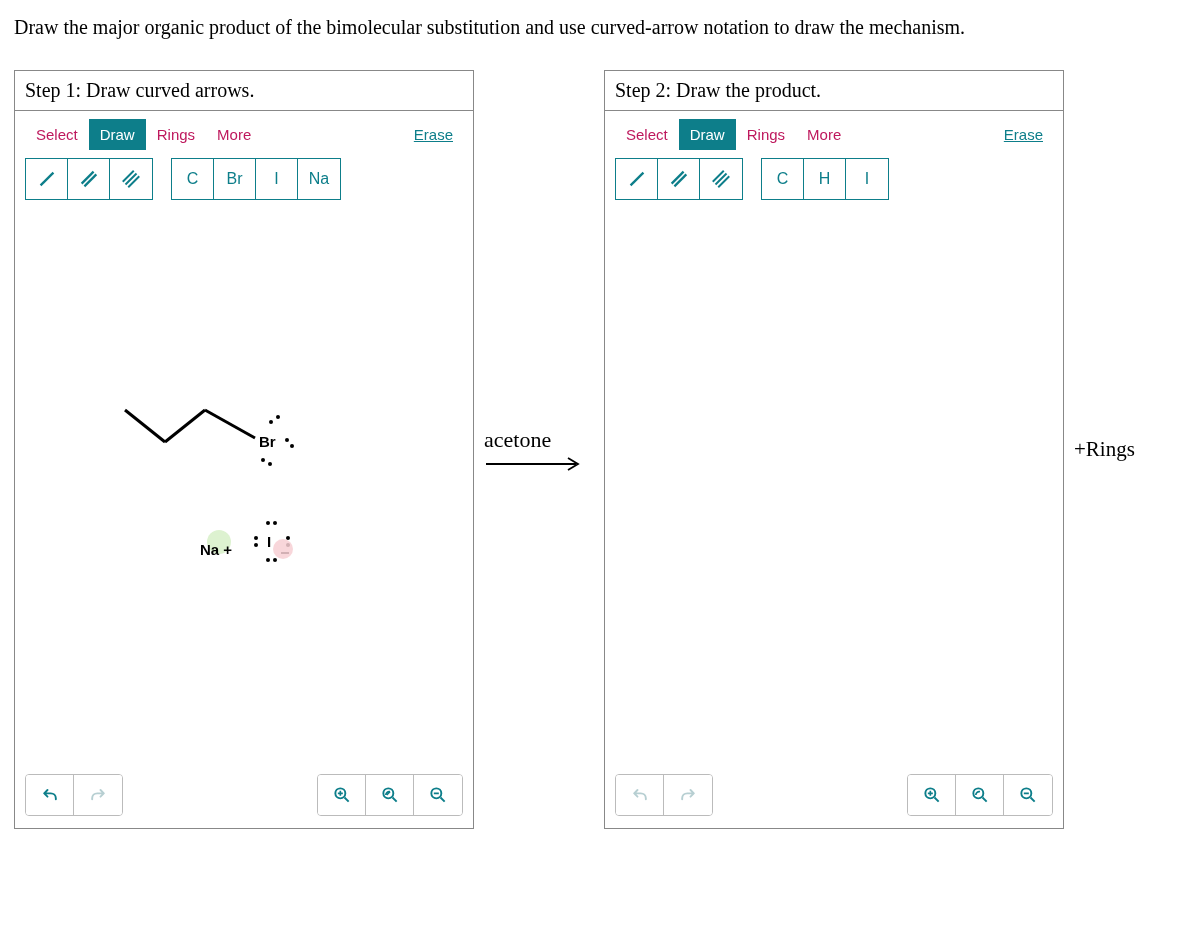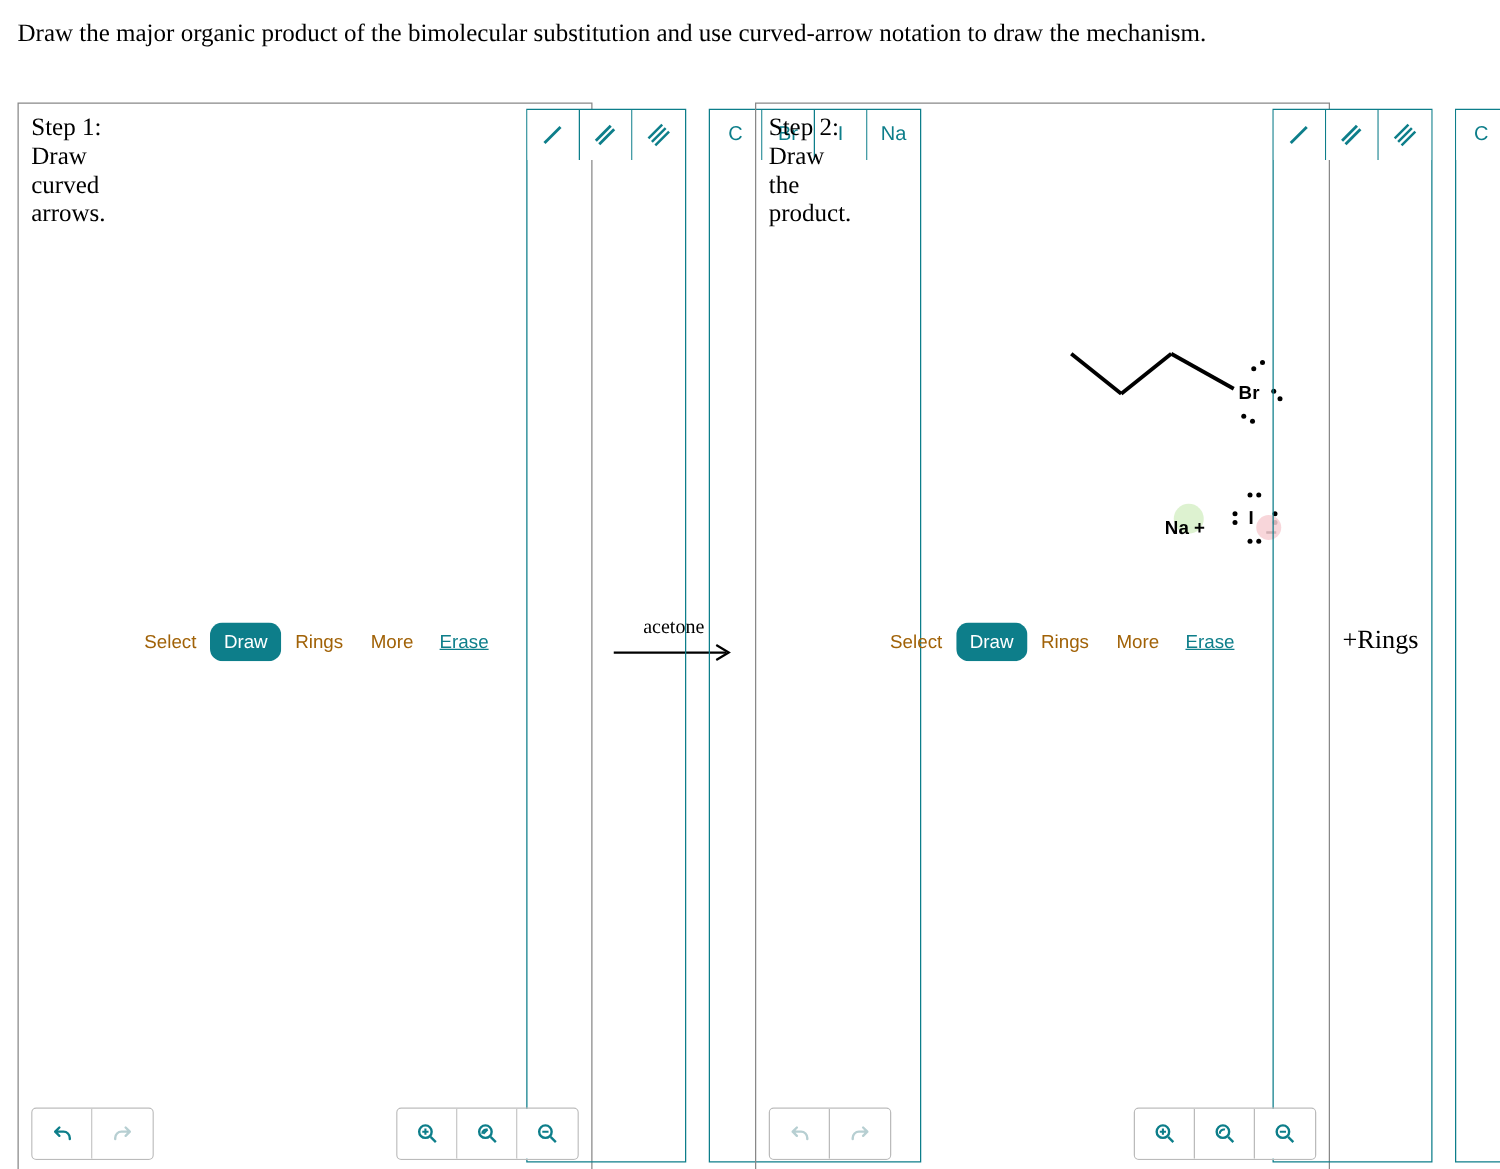--- a/index.html
+++ b/index.html
@@ -4,57 +4,56 @@
 <style>
   * { box-sizing: border-box; margin: 0; padding: 0; }
   body {
     font-family: Georgia, 'Times New Roman', serif;
     font-size: 20px;
     color: #000;
     background: #fff;
     padding: 12px 14px;
     width: 1200px;
   }
-  .question { line-height: 1.5; margin-bottom: 40px; }
+  .question { line-height: 1.5; margin-bottom: 28px; }
   .layout {
     display: flex;
     align-items: center;
     gap: 10px;
   }
   .panel {
     border: 1px solid #888;
     width: 460px;
-    height: 859px;
-    display: flex;
-    flex-direction: row;
+    height: 759px;
+    display: flex;
+    flex-direction: column;
     position: relative;
   }
   .panel-title {
     font-size: 20px;
     padding: 8px 10px;
     border-bottom: 1px solid #888;
   }
   .toolbar-row {
     display: flex;
     align-items: center;
     padding: 8px 10px 4px 10px;
     justify-content: space-between;
   }
   .tabs { display: flex; }
   .tab {
     font-family: Verdana, Arial, sans-serif;
     font-size: 15px;
-    color: #a16207;
+    color: #be185d;
     padding: 6px 10px;
     border: 1px solid transparent;
   }
   .tab.active {
     background: #0d7e8a;
     color: #fff;
-    border-radius: 10px;
   }
   .erase {
     font-family: Verdana, Arial, sans-serif;
     font-size: 15px;
     color: #0d7e8a;
     padding: 6px 10px;
     text-decoration: underline;
   }
   .tool-groups {
     display: flex;
@@ -107,23 +106,23 @@
   .small-btn {
     width: 48px; height: 40px;
     display:flex; align-items:center; justify-content:center;
     background:#fff; border-right:1px solid #bbb;
     color:#0d7e8a;
   }
   .small-btn:last-child { border-right:none; }
   .small-btn svg { width:20px; height:20px; }
 
   .arrow-col {
-    display:flex; flex-direction:column; align-items:center; justify-content:center;
+    display:flex; flex-direction:column; align-items:flex-start; justify-content:center;
     width: 110px;
-    font-size: 16px;
+    font-size: 22px;
   }
   .arrow-col .label { margin-bottom: 2px; }
   .arrow-col svg { width: 100px; height: 18px; }
   .byproduct { font-size: 21px; }
 </style>
 </head>
 <body>
 
 <div class="question">
   <div>Draw the major organic product of the bimolecular substitution and use curved-arrow notation to draw the mechanism.</div>

